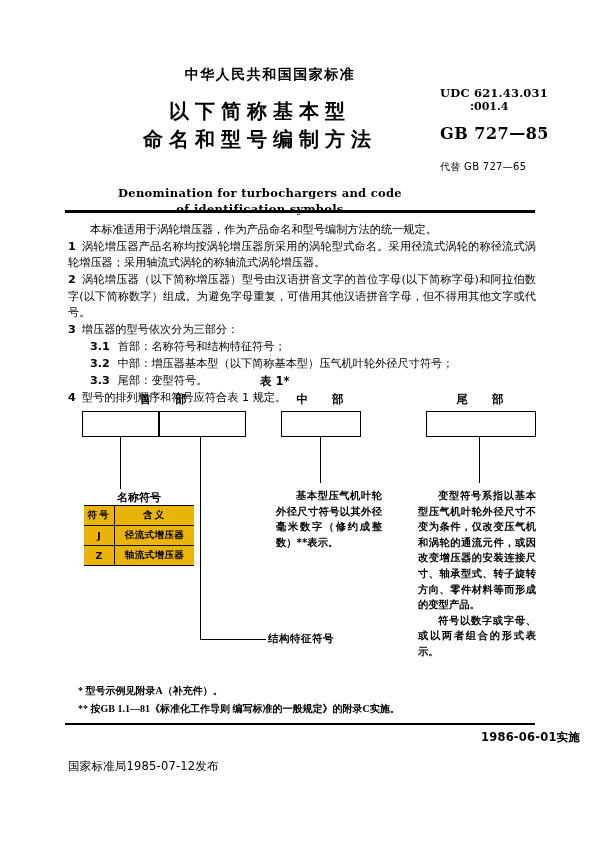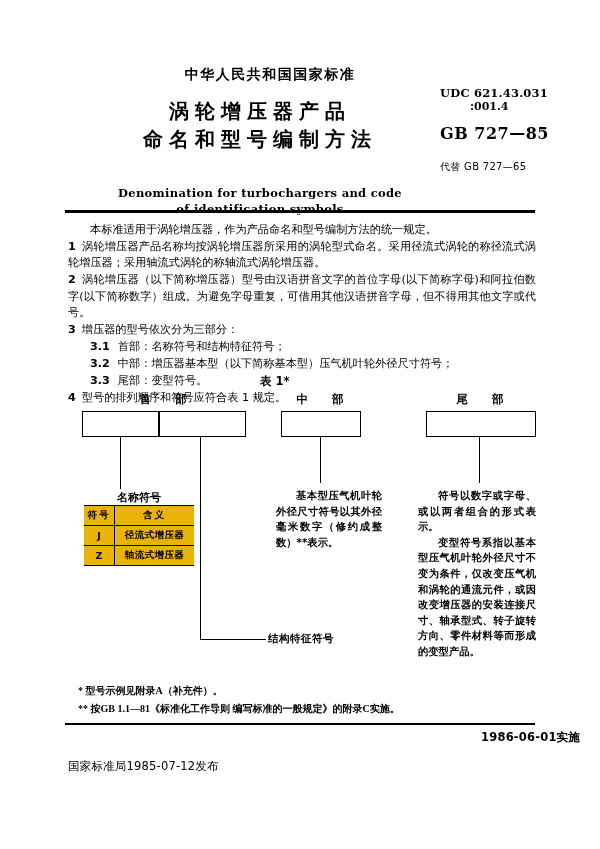--- a/index.html
+++ b/index.html
@@ -253,21 +253,21 @@
     font-weight: bold;
     letter-spacing: 0.2px;
   }
 </style>
 </head>
 <body>
 
 <div class="page">
 
   <div class="hdr-national">中华人民共和国国家标准</div>
-  <div class="hdr-title1">涡轮增压器产品</div>
+  <div class="hdr-title1">以下简称基本型</div>
   <div class="hdr-title2">命名和型号编制方法</div>
   <div class="hdr-eng1">Denomination for turbochargers and code</div>
   <div class="hdr-eng2">of identification symbols</div>
 
   <div class="udc-block">
     <div class="udc-line1">UDC 621.43.031</div>
     <div class="udc-line2">:001.4</div>
   </div>
   <div class="gb-no">GB 727—85</div>
   <div class="gb-replaces">代替 GB 727—65</div>
@@ -319,22 +319,22 @@
         <tr>
           <td>Z</td>
           <td class="mean">轴流式增压器</td>
         </tr>
       </tbody>
     </table>
 
     <div class="desc-mid">基本型压气机叶轮外径尺寸符号以其外径毫米数字（修约成整数）**表示。</div>
 
     <div class="desc-tail">
+      <p>变型符号系指以基本型压气机叶轮外径尺寸不变为条件，仅改变压气机和涡轮的通流元件，或因改变增压器的安装连接尺寸、轴承型式、转子旋转方向、零件材料等而形成的变型产品。</p>
       <p>符号以数字或字母、或以两者组合的形式表示。</p>
-      <p>变型符号系指以基本型压气机叶轮外径尺寸不变为条件，仅改变压气机和涡轮的通流元件，或因改变增压器的安装连接尺寸、轴承型式、转子旋转方向、零件材料等而形成的变型产品。</p>
     </div>
 
     <div class="struct-label">结构特征符号</div>
   </div>
 
   <div class="footnotes">
     <div>* 型号示例见附录A（补充件）。</div>
     <div>** 按GB 1.1—81《标准化工作导则  编写标准的一般规定》的附录C实施。</div>
   </div>
 

